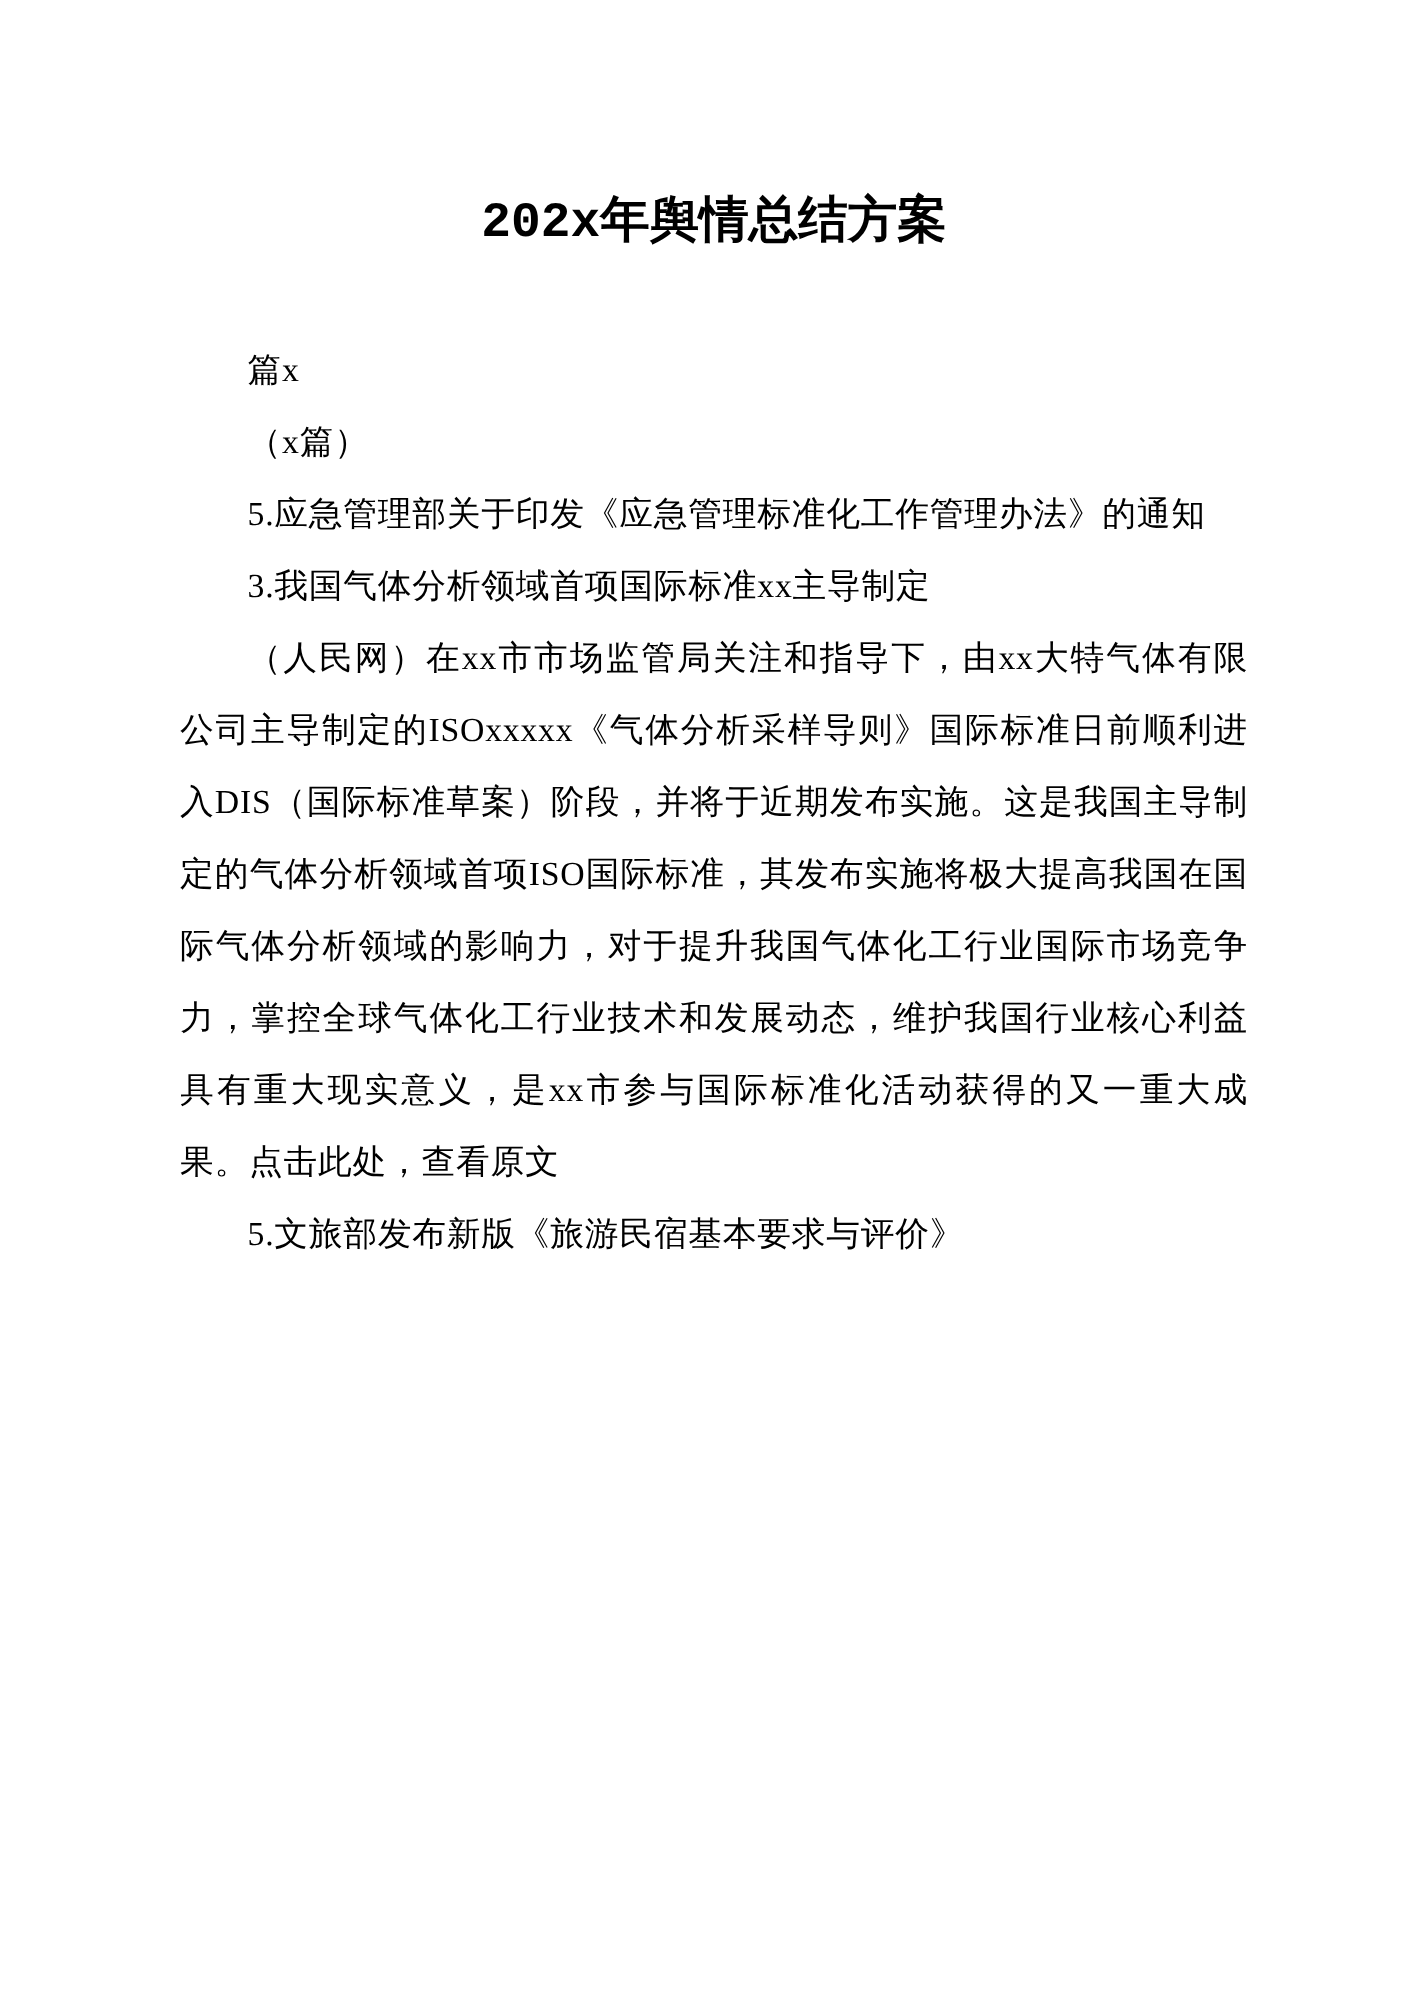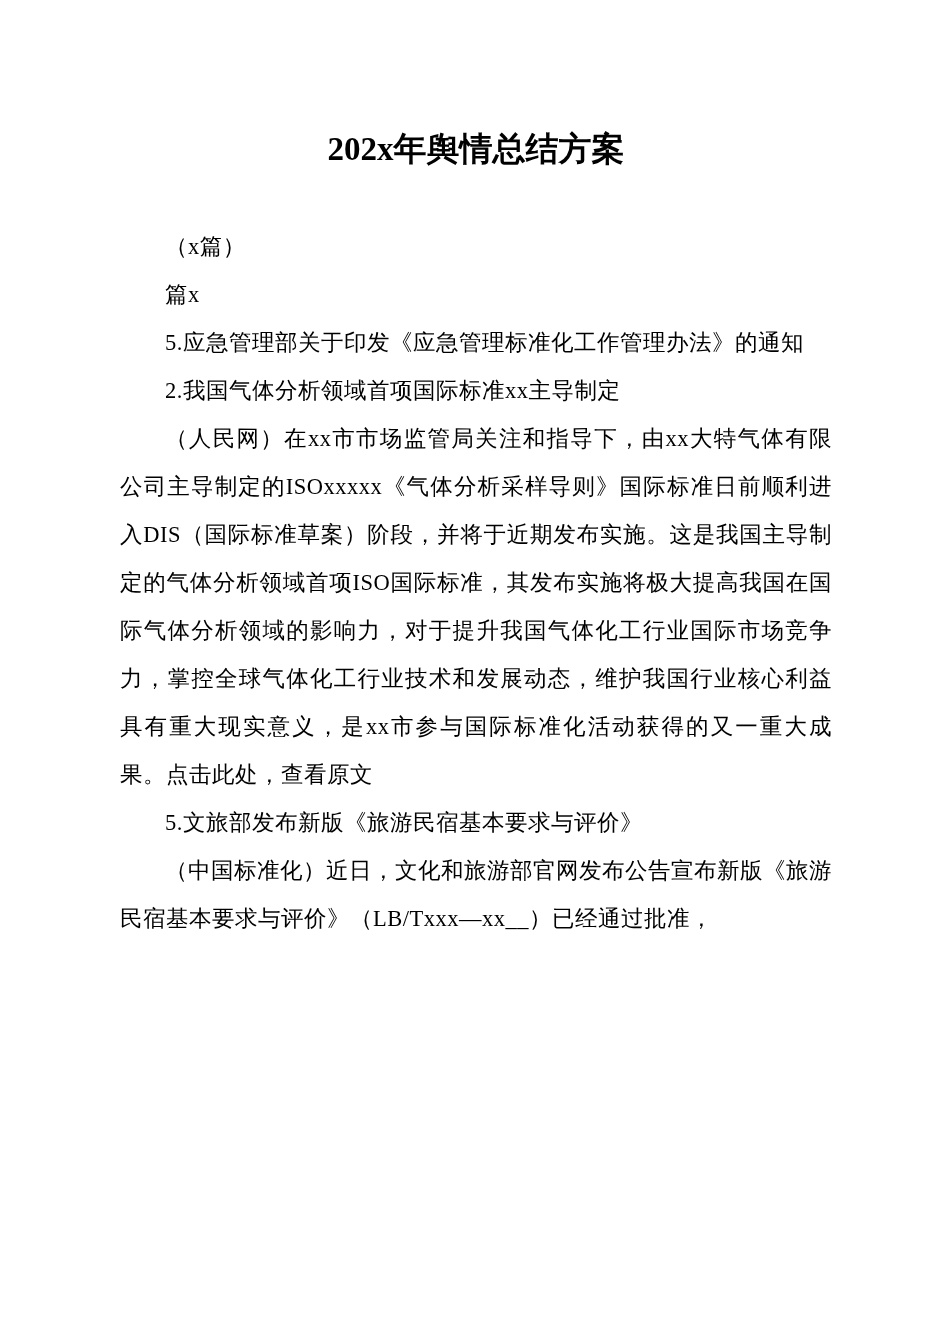--- a/index.html
+++ b/index.html
@@ -19,46 +19,45 @@
     font-family: "Liberation Serif", "DejaVu Serif", serif;
     color: #000000;
   }
   .doc-title {
     margin: 0 0 52px 0;
     padding: 0;
     text-align: center;
     font-size: 33px;
     font-weight: bold;
     line-height: 1.3;
-    font-family: Liberation Serif, serif;
+    font-family: Liberation Mono, monospace;
   }
   .doc-paragraph {
     margin: 0;
     padding: 0;
     font-size: 22.5px;
     line-height: 48px;
     text-align: justify;
     text-indent: 2em;
     letter-spacing: 0.5px;
     word-break: break-all;
   }
 </style>
 </head>
 <body>
 
 <div class="page">
   <h1 class="doc-title">202x年舆情总结方案</h1>
 
+  <p class="doc-paragraph">篇x</p>
+
   <p class="doc-paragraph">（x篇）</p>
-
-  <p class="doc-paragraph">篇x</p>
 
   <p class="doc-paragraph">5.应急管理部关于印发《应急管理标准化工作管理办法》的通知</p>
 
 
-  <p class="doc-paragraph">2.我国气体分析领域首项国际标准xx主导制定</p>
+  <p class="doc-paragraph">3.我国气体分析领域首项国际标准xx主导制定</p>
 
   <p class="doc-paragraph">（人民网）在xx市市场监管局关注和指导下，由xx大特气体有限公司主导制定的ISOxxxxx《气体分析采样导则》国际标准日前顺利进入DIS（国际标准草案）阶段，并将于近期发布实施。这是我国主导制定的气体分析领域首项ISO国际标准，其发布实施将极大提高我国在国际气体分析领域的影响力，对于提升我国气体化工行业国际市场竞争力，掌控全球气体化工行业技术和发展动态，维护我国行业核心利益具有重大现实意义，是xx市参与国际标准化活动获得的又一重大成果。点击此处，查看原文</p>
 
   <p class="doc-paragraph">5.文旅部发布新版《旅游民宿基本要求与评价》</p>
 
-  <p class="doc-paragraph">（中国标准化）近日，文化和旅游部官网发布公告宣布新版《旅游民宿基本要求与评价》（LB/Txxx—xx__）已经通过批准，</p>
 </div>
 
 </body></html>

